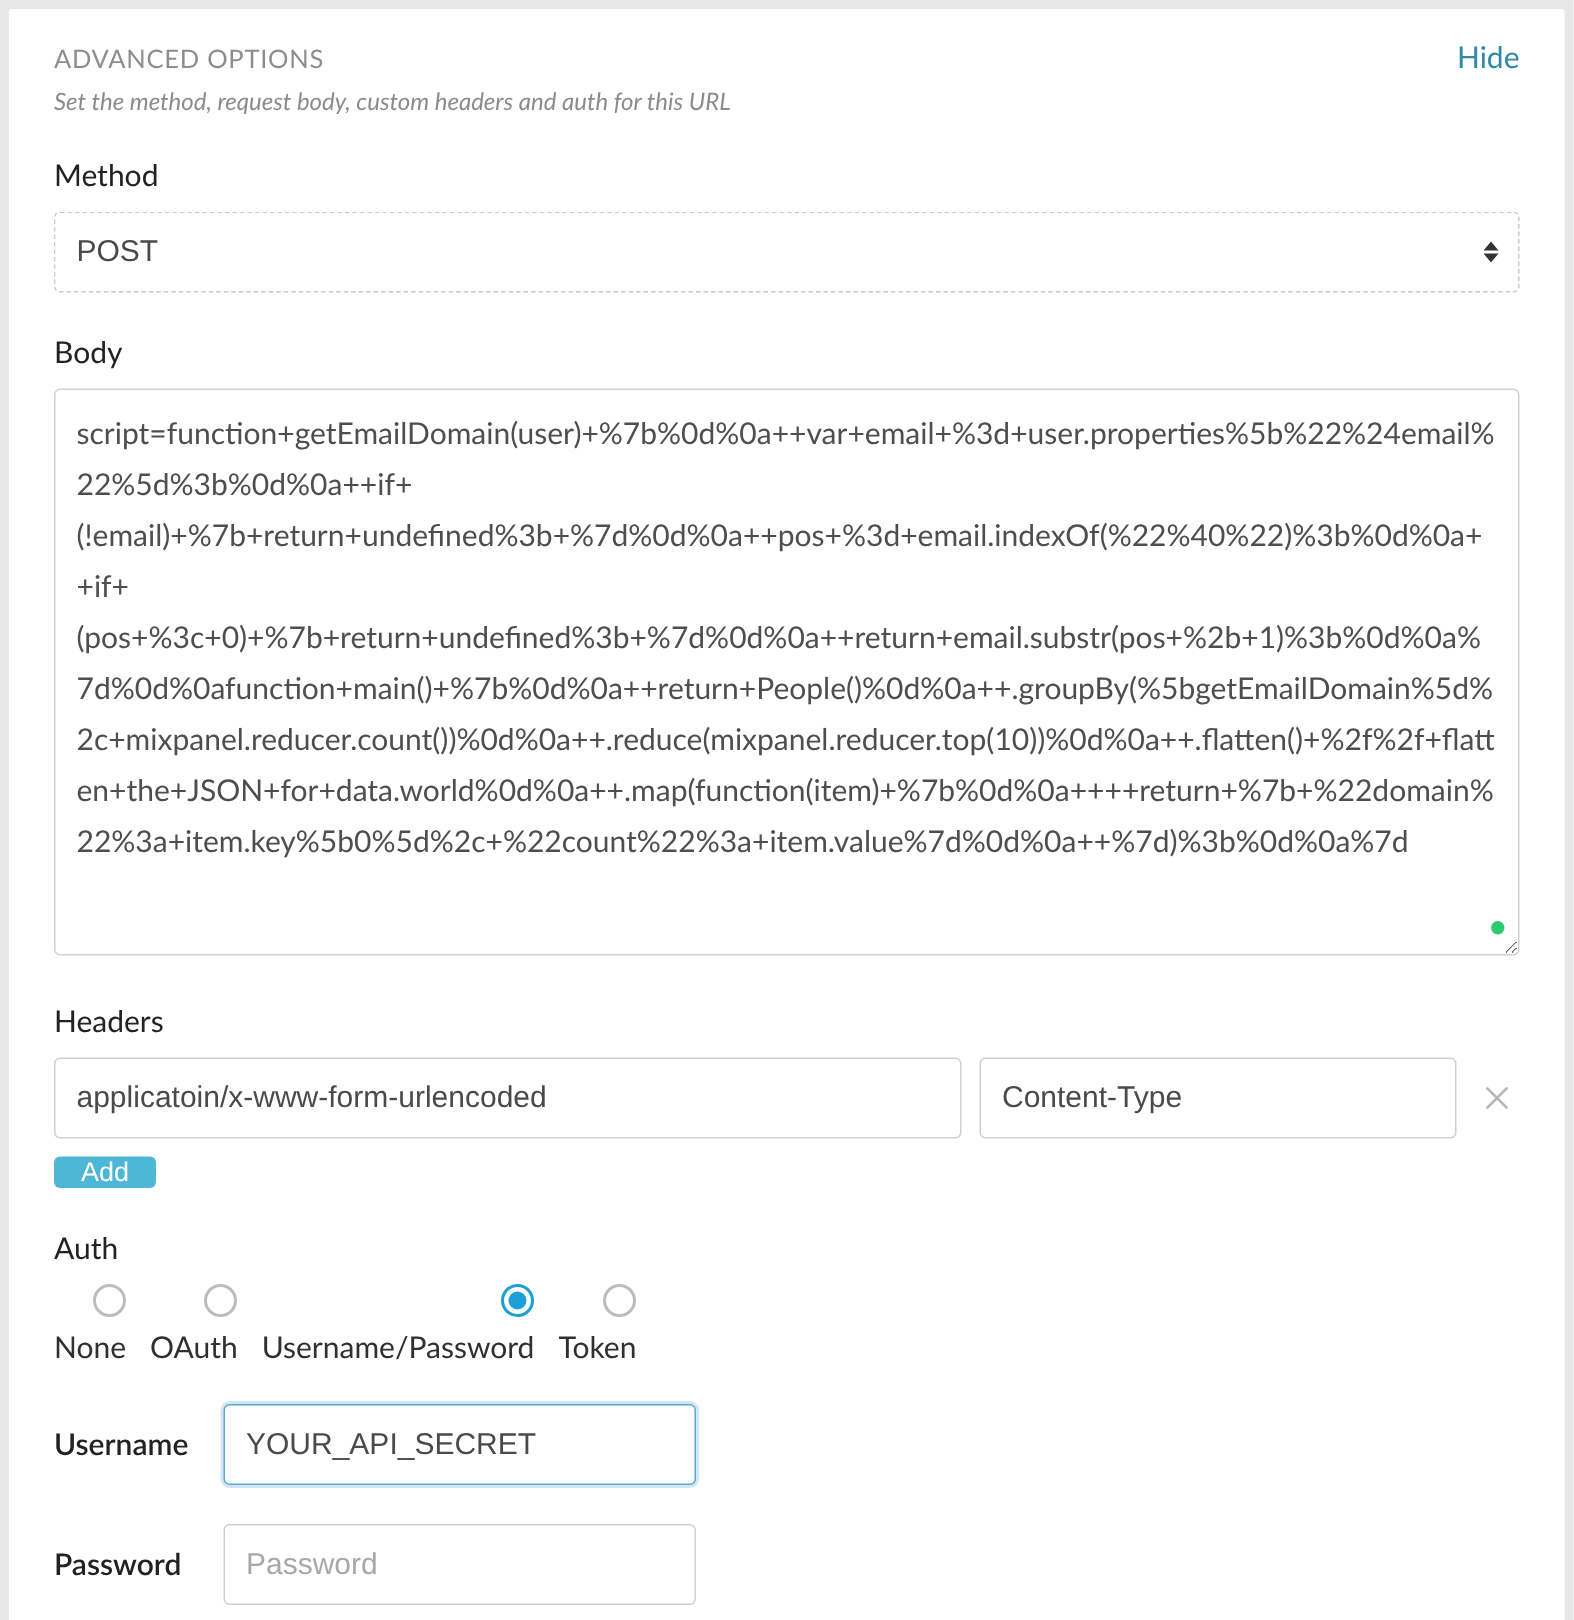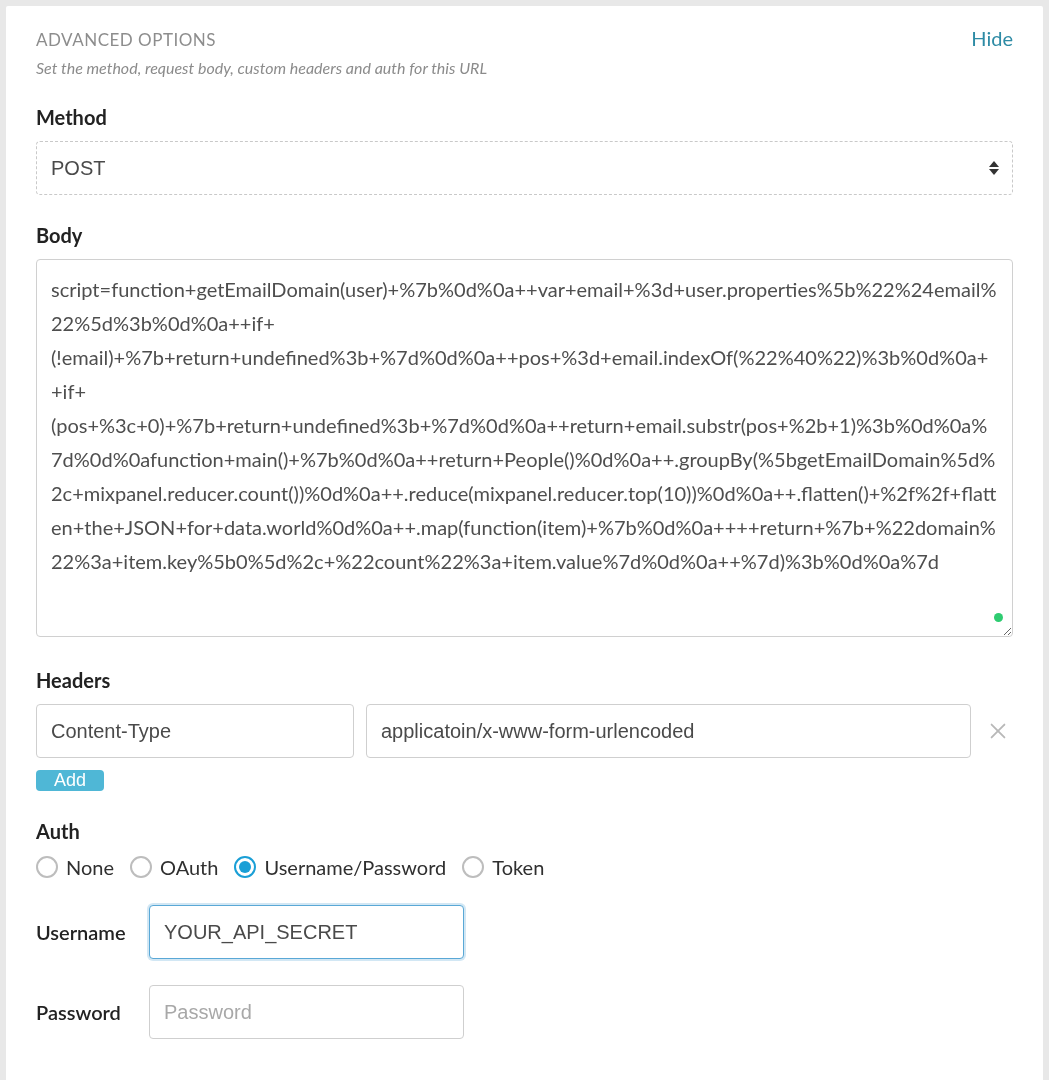--- a/index.html
+++ b/index.html
@@ -37,21 +37,21 @@
     }
     .subtitle {
       color: #8b8b8b;
       font-style: italic;
       font-size: 16px;
       margin-top: 8px;
       margin-bottom: 28px;
     }
     .field-label {
       font-size: 20px;
-      font-weight: 700;
+      font-weight: 400;
       color: #222;
       margin-bottom: 12px;
       display: block;
     }
     .field-group {
       margin-bottom: 28px;
     }
     .select-wrapper {
       position: relative;
     }
@@ -172,23 +172,24 @@
       cursor: pointer;
     }
     .radio-row {
       display: flex;
       gap: 16px;
       align-items: center;
       margin-top: 4px;
     }
     .radio-item {
       display: flex;
-      align-items: center;
+      align-items: flex-end;
       gap: 8px;
       cursor: pointer;
+      flex-direction: column;
     }
     .radio-outer {
       width: 22px;
       height: 22px;
       border: 2px solid #bdbdbd;
       border-radius: 50%;
       display: flex;
       align-items: center;
       justify-content: center;
       position: relative;
@@ -259,22 +260,22 @@
     <label class="field-label">Body</label>
     <div class="textarea-wrapper">
       <textarea class="body-textarea" style="">script=function+getEmailDomain(user)+%7b%0d%0a++var+email+%3d+user.properties%5b%22%24email%22%5d%3b%0d%0a++if+(!email)+%7b+return+undefined%3b+%7d%0d%0a++pos+%3d+email.indexOf(%22%40%22)%3b%0d%0a++if+(pos+%3c+0)+%7b+return+undefined%3b+%7d%0d%0a++return+email.substr(pos+%2b+1)%3b%0d%0a%7d%0d%0afunction+main()+%7b%0d%0a++return+People()%0d%0a++.groupBy(%5bgetEmailDomain%5d%2c+mixpanel.reducer.count())%0d%0a++.reduce(mixpanel.reducer.top(10))%0d%0a++.flatten()+%2f%2f+flatten+the+JSON+for+data.world%0d%0a++.map(function(item)+%7b%0d%0a++++return+%7b+%22domain%22%3a+item.key%5b0%5d%2c+%22count%22%3a+item.value%7d%0d%0a++%7d)%3b%0d%0a%7d</textarea>
       <div class="green-dot"></div>
     </div>
   </div>
 
   <div class="field-group">
     <label class="field-label">Headers</label>
     <div class="headers-row">
+      <input class="text-input header-value" value="applicatoin/x-www-form-urlencoded" style="">
       <input class="text-input header-key" value="Content-Type" style="">
-      <input class="text-input header-value" value="applicatoin/x-www-form-urlencoded" style="">
       <div class="remove-icon">
         <svg viewBox="0 0 24 24" fill="none" stroke="currentColor" stroke-width="2" stroke-linecap="round">
           <line x1="5" y1="5" x2="19" y2="19"></line>
           <line x1="19" y1="5" x2="5" y2="19"></line>
         </svg>
       </div>
     </div>
     <button class="add-button">Add</button>
   </div>
 

